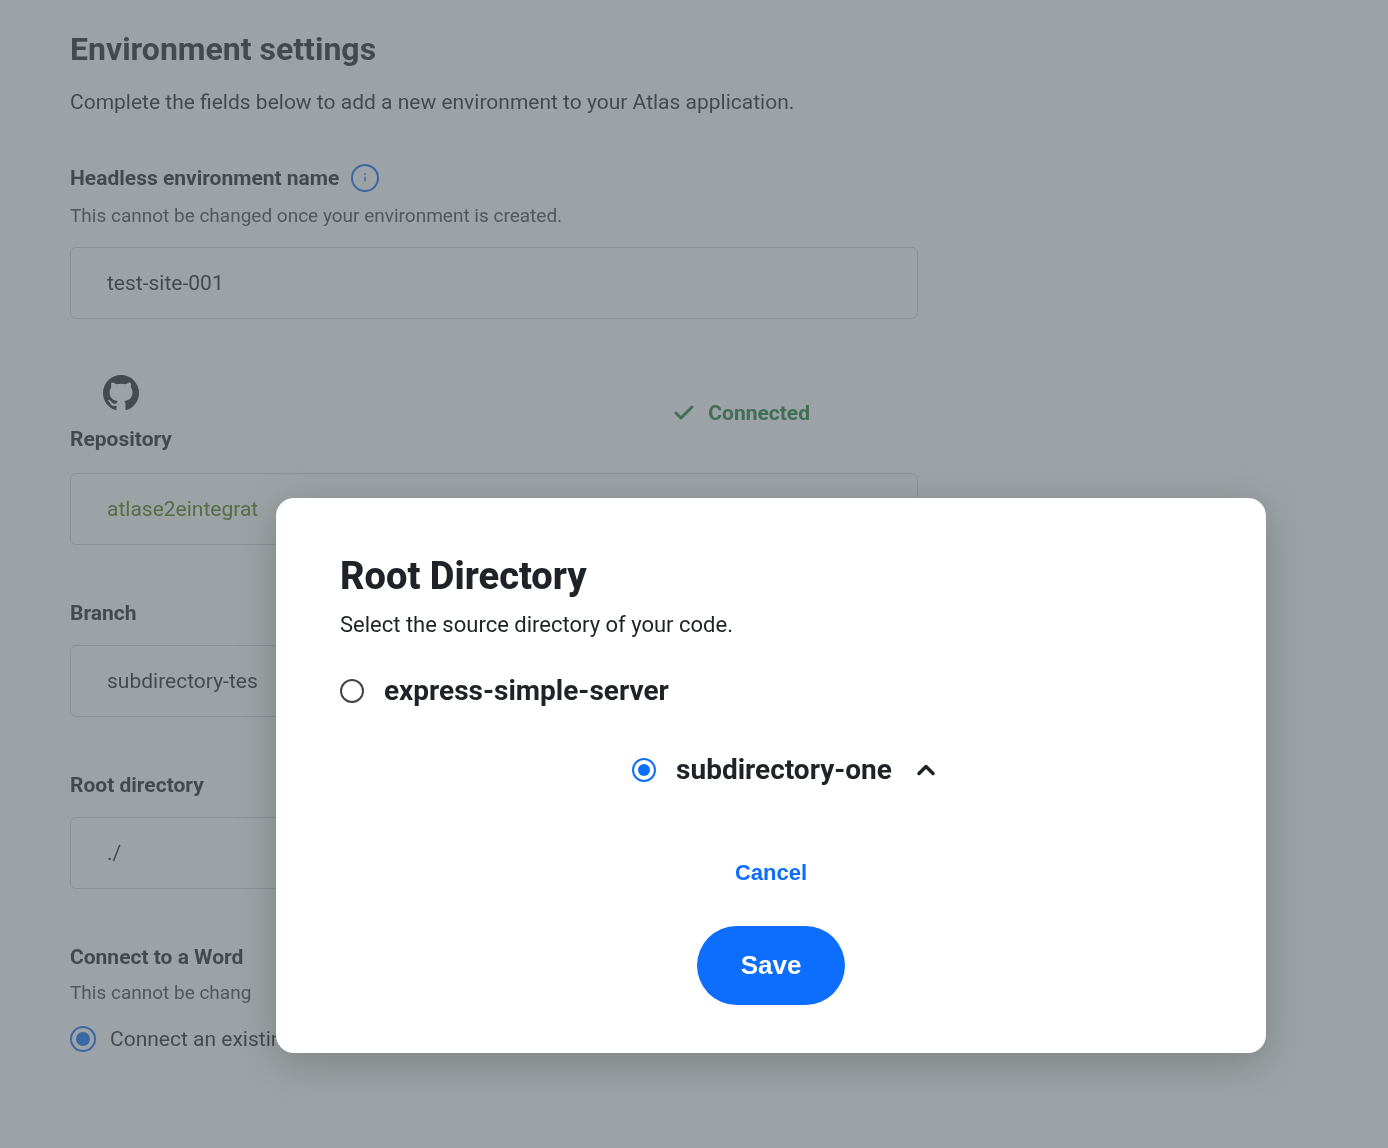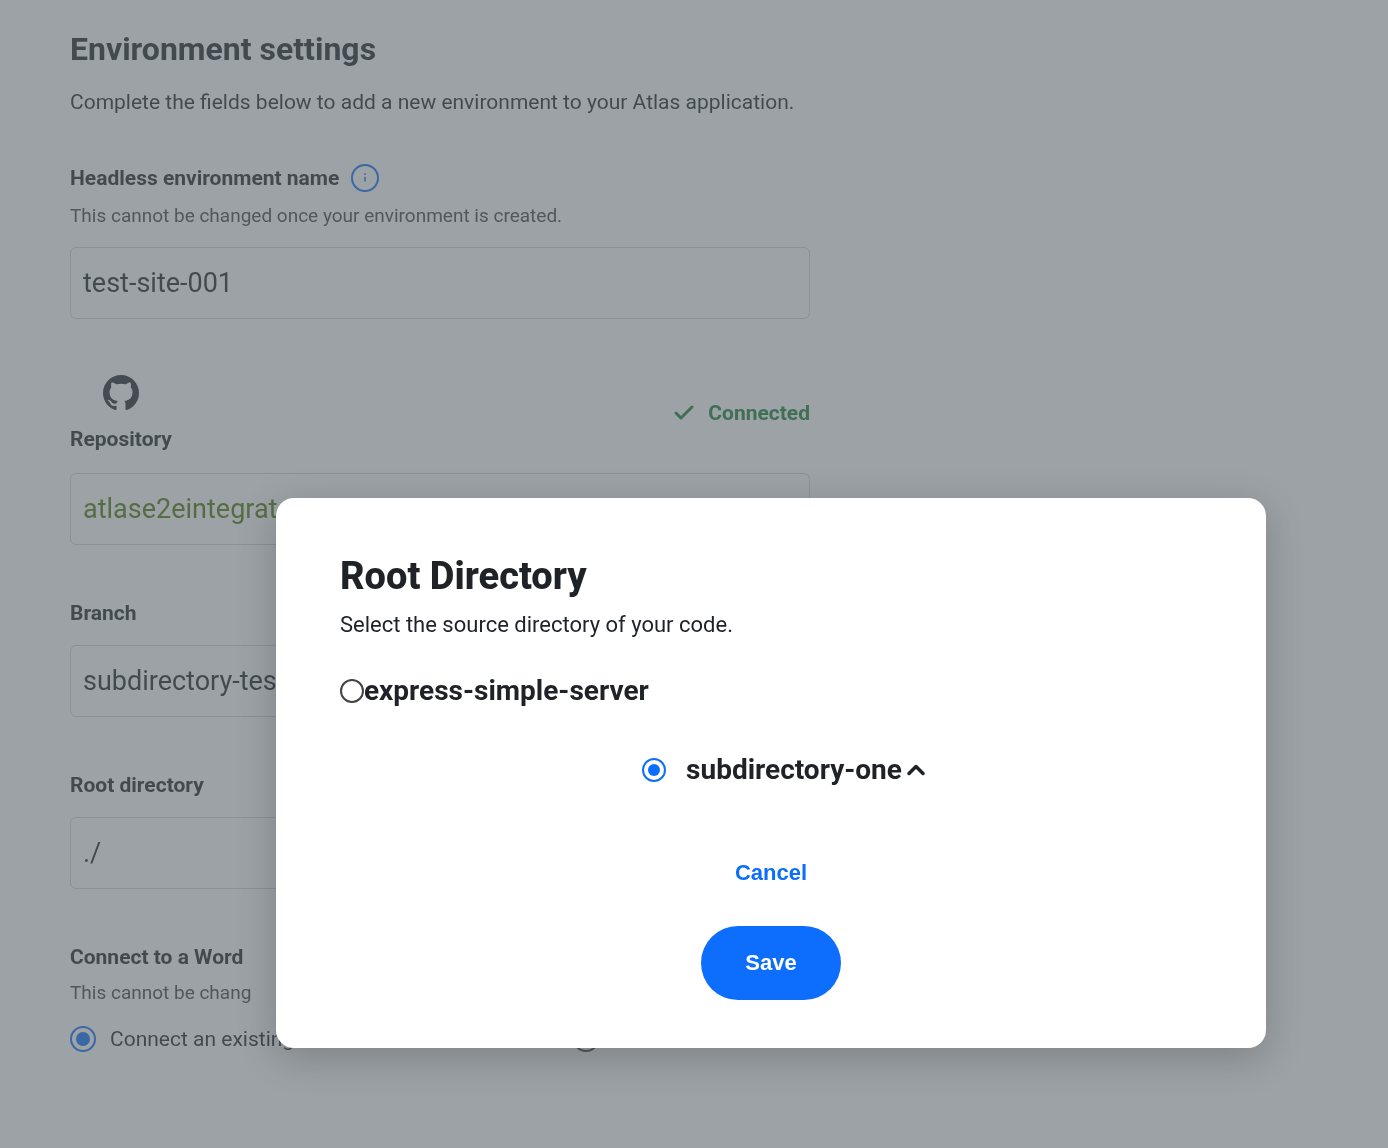--- a/index.html
+++ b/index.html
@@ -51,26 +51,26 @@
       border-radius: 50%;
       display: inline-flex;
       align-items: center;
       justify-content: center;
     }
     .info-icon svg {
       width: 14px;
       height: 14px;
     }
     .text-input {
-      width: 740px;
+      width: 848px;
       height: 72px;
       border: 1px solid #d0d5dd;
       border-radius: 6px;
-      padding: 0 12px;
-      font-size: 27px;
+      padding: 0 36px;
+      font-size: 21px;
       color: #1f2328;
       display: flex;
       align-items: center;
       background: #fff;
     }
     .text-input.muted {
       color: #4d7c0f;
     }
     .repo-row {
       width: 740px;
@@ -189,20 +189,21 @@
       margin-bottom: 14px;
     }
     .modal-subtitle {
       font-size: 22px;
       color: #1f2328;
       margin-bottom: 23px;
     }
     .dir-option {
       display: flex;
       align-items: center;
+      gap: 20px;
       font-size: 28px;
       font-weight: 700;
       color: #1f2328;
       padding: 14px 0;
     }
     .dir-option.nested {
       padding-left: 40px;
       justify-content: center;
       margin-top: 18px;
     }
@@ -230,21 +231,21 @@
       border: none;
       color: #0d6efd;
       font-size: 22px;
       font-weight: 700;
       cursor: pointer;
     }
     .btn-save {
       background: #0d6efd;
       border: none;
       color: #fff;
-      font-size: 22px;
+      font-size: 26px;
       font-weight: 700;
       padding: 24px 44px;
       border-radius: 999px;
       cursor: pointer;
     }
   </style>
 </head>
 <body>
 
 <div class="page">

